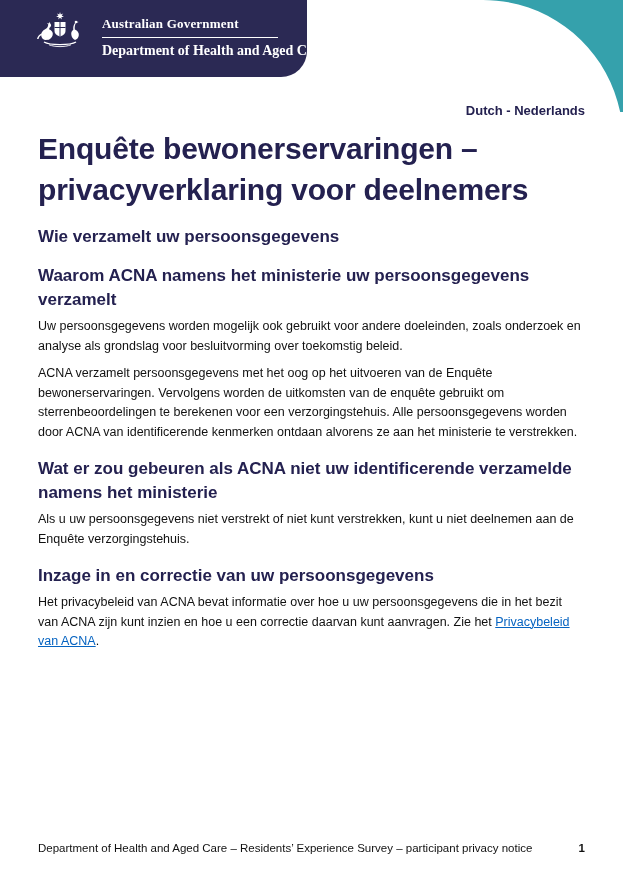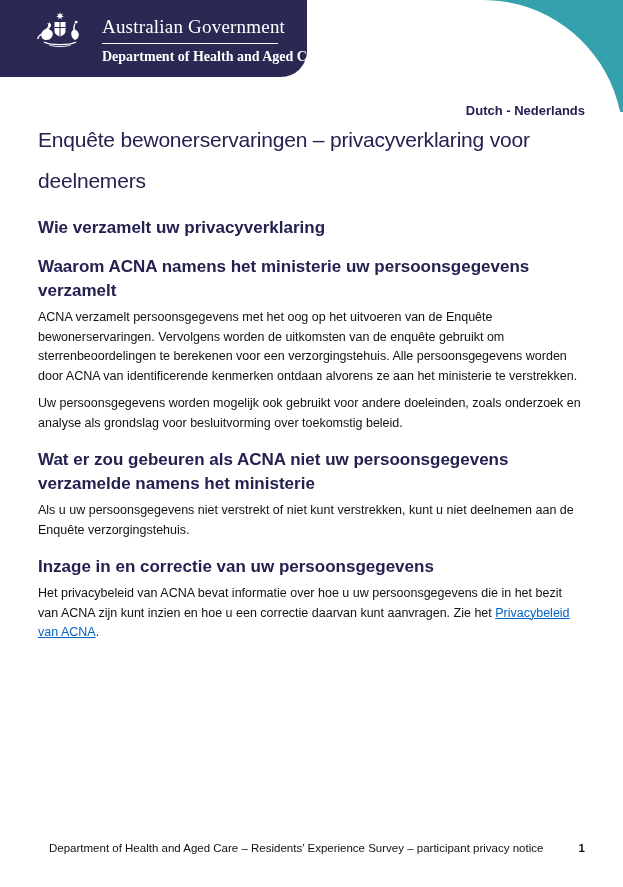--- a/index.html
+++ b/index.html
@@ -25,22 +25,22 @@
     left: 30px; top: 11px;
   }
   .gov-text-block {
     position: absolute;
     left: 102px; top: 16px;
     width: 186px;
     color: #ffffff;
     font-family: "Liberation Serif", serif;
   }
   .gov-name {
-    font-size: 19px;
-    font-weight: normal;
+    font-size: 13px;
+    font-weight: bold;
     letter-spacing: 0.2px;
     white-space: nowrap;
   }
   .gov-divider {
     width: 176px; height: 1px;
     background: #ffffff;
     margin: 5px 0 5px 0;
   }
   .gov-dept {
     font-size: 14px;
@@ -64,23 +64,24 @@
     padding: 102px 38px 0 38px;
   }
   .lang-label {
     text-align: right;
     color: #242150;
     font-weight: bold;
     font-size: 13px;
     line-height: 17px;
   }
   .doc-title {
+    margin-top: 9px;
     color: #242150;
-    font-weight: normal;
-    font-size: 21px;
+    font-weight: bold;
+    font-size: 30px;
     line-height: 41px;
     letter-spacing: -0.2px;
   }
   .section h2 {
     margin-top: 15px;
     color: #242150;
     font-weight: bold;
     font-size: 17px;
     line-height: 24px;
   }
@@ -100,21 +101,20 @@
   
   .page-footer {
     position: absolute;
     left: 38px; right: 38px;
     bottom: 33px;
     display: flex;
     justify-content: space-between;
     align-items: baseline;
     font-size: 11.5px;
     color: #111111;
-    margin-left: 11px;
   }
   .page-footer .page-num { font-weight: bold; }
 </style>
 </head>
 <body>
 
 <svg class="teal-corner" width="150" height="112" viewBox="0 0 150 112" aria-hidden="true">
   <path d="M 10 0 C 87.3 0 150 62.7 150 140 L 150 0 Z" fill="#35a1ac"></path>
 </svg>
 
@@ -145,31 +145,31 @@
     <div class="gov-dept">Department of Health and Aged Care</div>
   </div>
 </header>
 
 <main class="content">
   <div class="lang-label">Dutch - Nederlands</div>
 
   <h1 class="doc-title">Enquête bewonerservaringen – privacyverklaring voor deelnemers</h1>
 
   <section class="section">
-    <h2>Wie verzamelt uw privacyverklaring</h2>
+    <h2>Wie verzamelt uw persoonsgegevens</h2>
   </section>
 
   <section class="section">
     <h2>Waarom ACNA namens het ministerie uw persoonsgegevens verzamelt</h2>
+    <p>Uw persoonsgegevens worden mogelijk ook gebruikt voor andere doeleinden, zoals onderzoek en analyse als grondslag voor besluitvorming over toekomstig beleid.</p>
     <p>ACNA verzamelt persoonsgegevens met het oog op het uitvoeren van de Enquête bewonerservaringen. Vervolgens worden de uitkomsten van de enquête gebruikt om sterrenbeoordelingen te berekenen voor een verzorgingstehuis. Alle persoonsgegevens worden door ACNA van identificerende kenmerken ontdaan alvorens ze aan het ministerie te verstrekken.</p>
-    <p>Uw persoonsgegevens worden mogelijk ook gebruikt voor andere doeleinden, zoals onderzoek en analyse als grondslag voor besluitvorming over toekomstig beleid.</p>
   </section>
 
   <section class="section">
-    <h2>Wat er zou gebeuren als ACNA niet uw persoonsgegevens verzamelde namens het ministerie</h2>
+    <h2>Wat er zou gebeuren als ACNA niet uw identificerende verzamelde namens het ministerie</h2>
     <p>Als u uw persoonsgegevens niet verstrekt of niet kunt verstrekken, kunt u niet deelnemen aan de Enquête verzorgingstehuis.</p>
   </section>
 
   <section class="section">
   </section>
 
   <section class="section">
     <h2>Inzage in en correctie van uw persoonsgegevens</h2>
     <p><span>Het privacybeleid van ACNA bevat informatie over hoe u uw persoonsgegevens die in het bezit van ACNA zijn kunt inzien en hoe u een correctie daarvan kunt aanvragen. Zie het </span><a href="#" class="doc-link">Privacybeleid van ACNA</a><span>.</span></p>
   </section>

